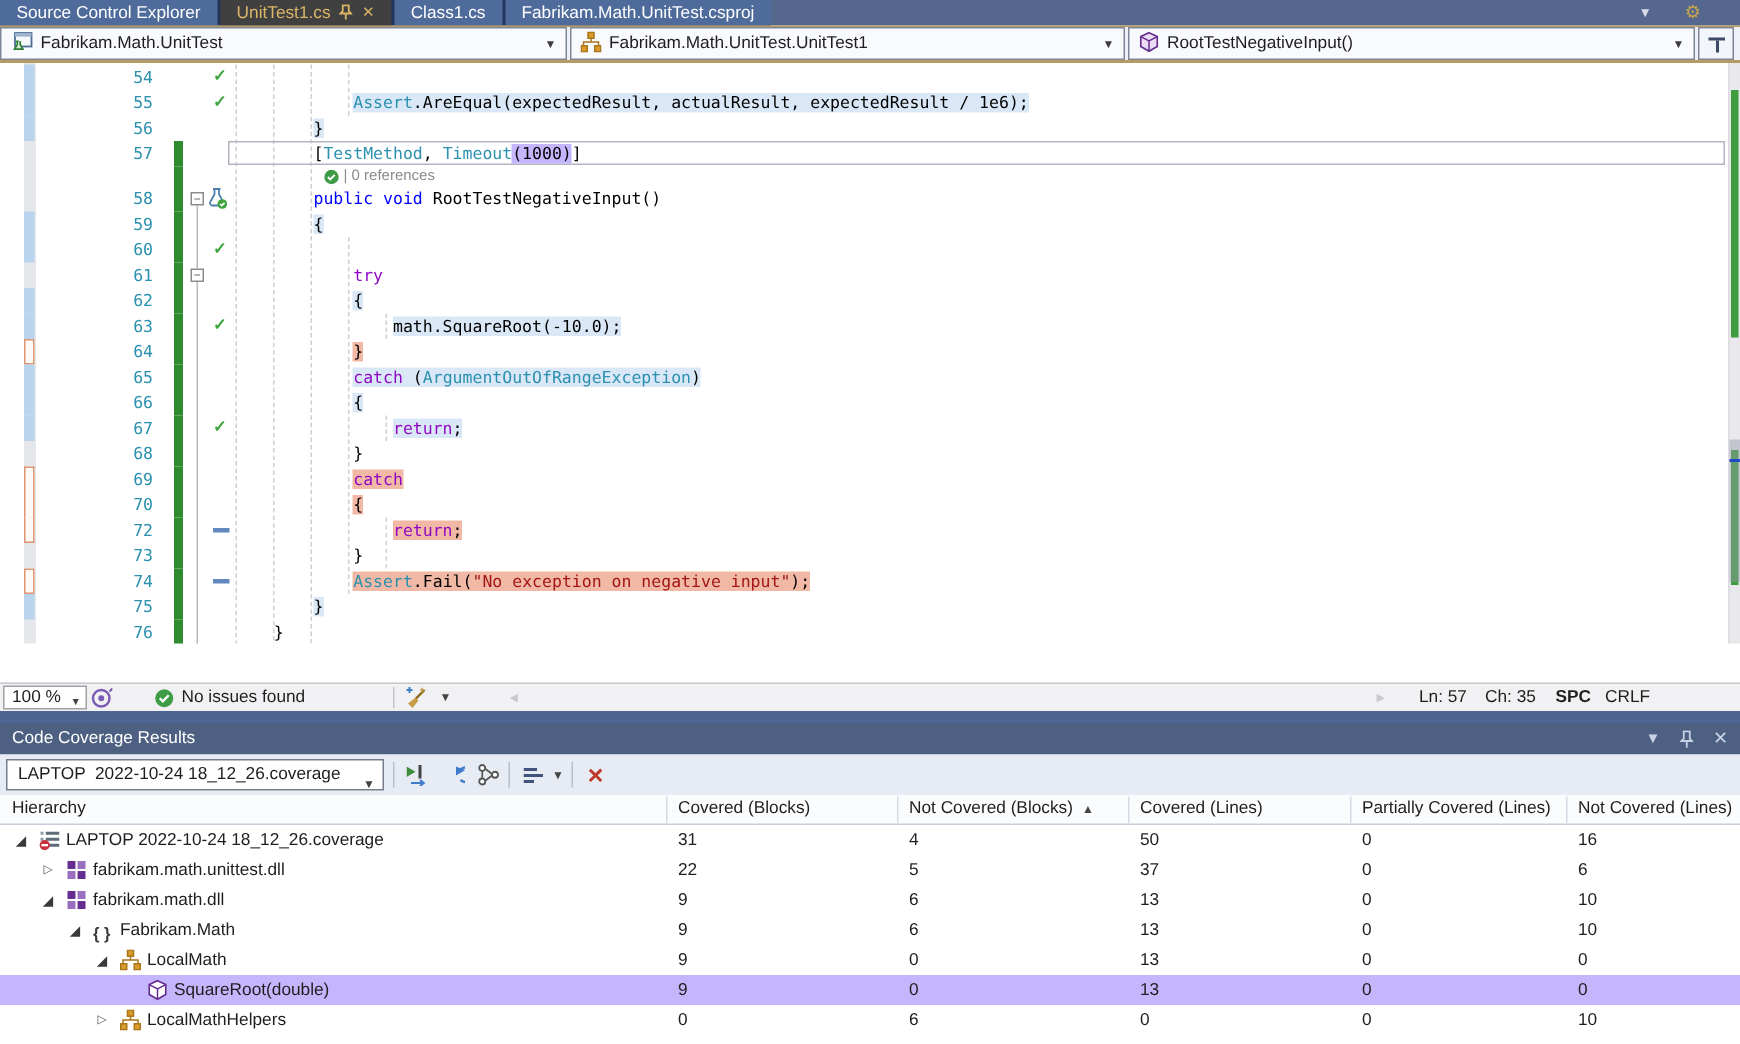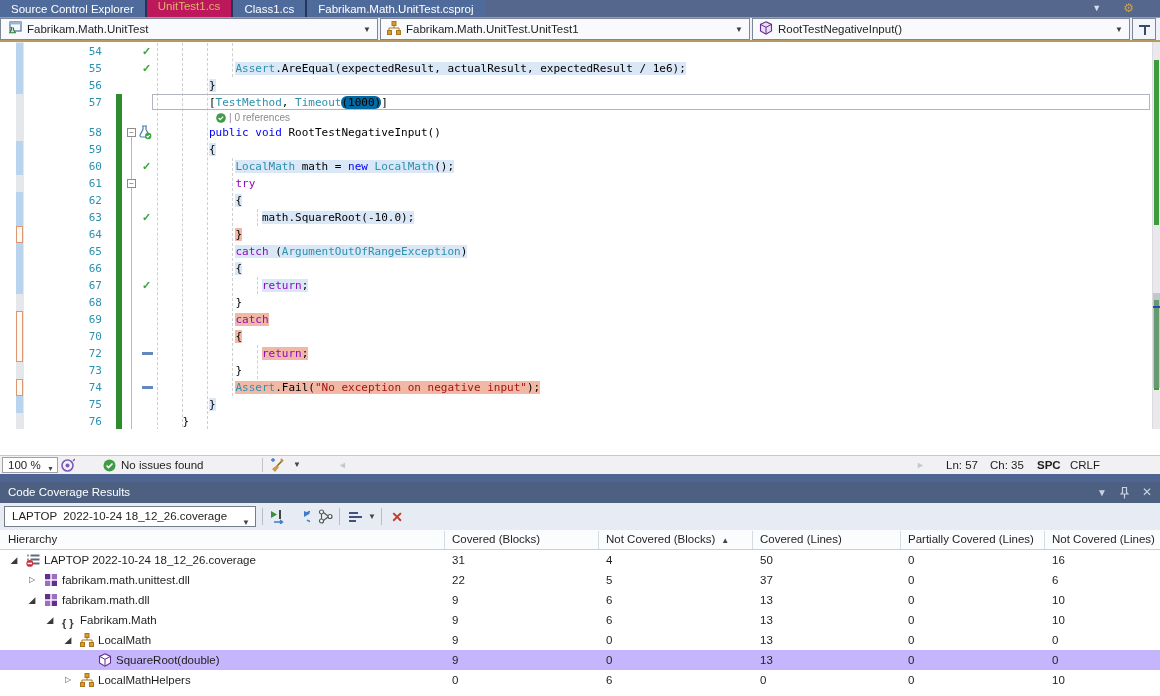--- a/index.html
+++ b/index.html
@@ -4,21 +4,21 @@
 <style>
   html,body{margin:0;padding:0;background:#888;}
   #app{position:relative;width:1160px;height:696px;background:#fff;overflow:hidden;
        font-family:"Liberation Sans",sans-serif;font-size:11.5px;color:#1e1e1e;}
   #app *{box-sizing:border-box;}
 
   
   #tabstrip{position:absolute;left:0;top:0;width:1160px;height:17px;background:#55678C;}
   #tabs{position:absolute;left:0;top:0;height:17px;display:flex;gap:2px;background:#24355D;}
   .tab{height:17px;display:flex;align-items:center;gap:6px;padding:0 11px;background:#4E6B9B;color:#FFFFFF;white-space:nowrap;cursor:default;}
-  .tab.active{background:#be185d;color:#DCB567;flex-direction:column;}
+  .tab.active{background:#404040;color:#DCB567;}
   .tab .tabx{color:#DCB567;font-size:10px;line-height:10px;}
   .tab svg{display:block;}
   #strip-controls{position:absolute;right:26px;top:0;height:15px;display:flex;align-items:center;gap:22px;}
   .strip-chevron{color:#D8DEE9;font-size:9px;}
   .strip-gear{color:#C9A24C;font-size:12px;line-height:12px;}
   #goldline1{position:absolute;left:0;top:17px;width:1160px;height:1px;background:#B59B61;}
 
   
   #navbar{position:absolute;left:0;top:18px;width:1160px;height:22px;background:#EEF1F7;display:flex;}
   .dd{position:relative;height:22px;background:#F8FAFD;border:1px solid #7E8799;display:flex;align-items:center;gap:5px;padding:0 6px;}
@@ -56,21 +56,21 @@
   .testglyph{position:absolute;left:122px;top:1px;}
   .curline{position:absolute;left:136px;top:0;width:998px;height:16px;border:1px solid #B0B5C0;}
   .codetext{position:absolute;left:140px;top:0;white-space:pre;
             font-family:"DejaVu Sans Mono",monospace;font-size:11px;line-height:17px;color:#000;}
   .seg.c{background:#D9E7F6;}
   .seg.u{background:#F1B9A5;}
   .tk-k{color:#0000FF;}
   .tk-c{color:#8F08C4;}
   .tk-t{color:#2B91AF;}
   .tk-s{color:#A31515;}
-  .tk-h{background:#0369a1;color:#000;border-radius:6px;}
+  .tk-h{background:#c4b5fd;color:#000;}
   .lens-ico{position:absolute;left:200px;top:2px;}
   .lens-txt{position:absolute;left:213px;top:0;font-size:10px;line-height:13px;color:#8A8A8E;}
 
   
   #vscroll{position:absolute;right:0;top:0;width:24px;height:413px;background:#E9E9ED;border-left:1px solid #DCDCE0;}
   .sb-arrow{position:absolute;left:0;width:24px;text-align:center;color:#8A92A0;font-size:8px;}
   .sb-green{position:absolute;left:1px;width:5px;background:#3E9B3E;}
   .sb-gray{position:absolute;left:14px;width:7px;height:8px;background:#B8BCC4;}
   .sb-blue{position:absolute;left:0;width:24px;height:2px;background:#2048C8;}
   .sb-thumb{position:absolute;left:0;width:24px;background:rgba(150,156,170,0.45);}
@@ -243,21 +243,20 @@
           <div class="mk mk-b"></div>
           <div class="gbar"></div>
           <span class="ln">59</span>
           <span class="codetext"><span>        </span><span class="seg c"><span>{</span></span></span>
         </div>
         <div class="cl">
           <div class="mk mk-b"></div>
           <div class="gbar"></div>
           <span class="ln">60</span>
           <span class="glyph-check">✓</span>
-          <span class="codetext"><span>            </span><span class="seg c"><span class="tk-t">LocalMath</span><span> math = </span><span class="tk-k">new</span><span> </span><span class="tk-t">LocalMath</span><span>();</span></span></span>
         </div>
         <div class="cl">
           <div class="gbar"></div>
           <span class="ln">61</span>
           <div class="obox">−</div>
           <span class="codetext"><span>            </span><span class="seg"><span class="tk-c">try</span></span></span>
         </div>
         <div class="cl">
           <div class="mk mk-b"></div>
           <div class="gbar"></div>

